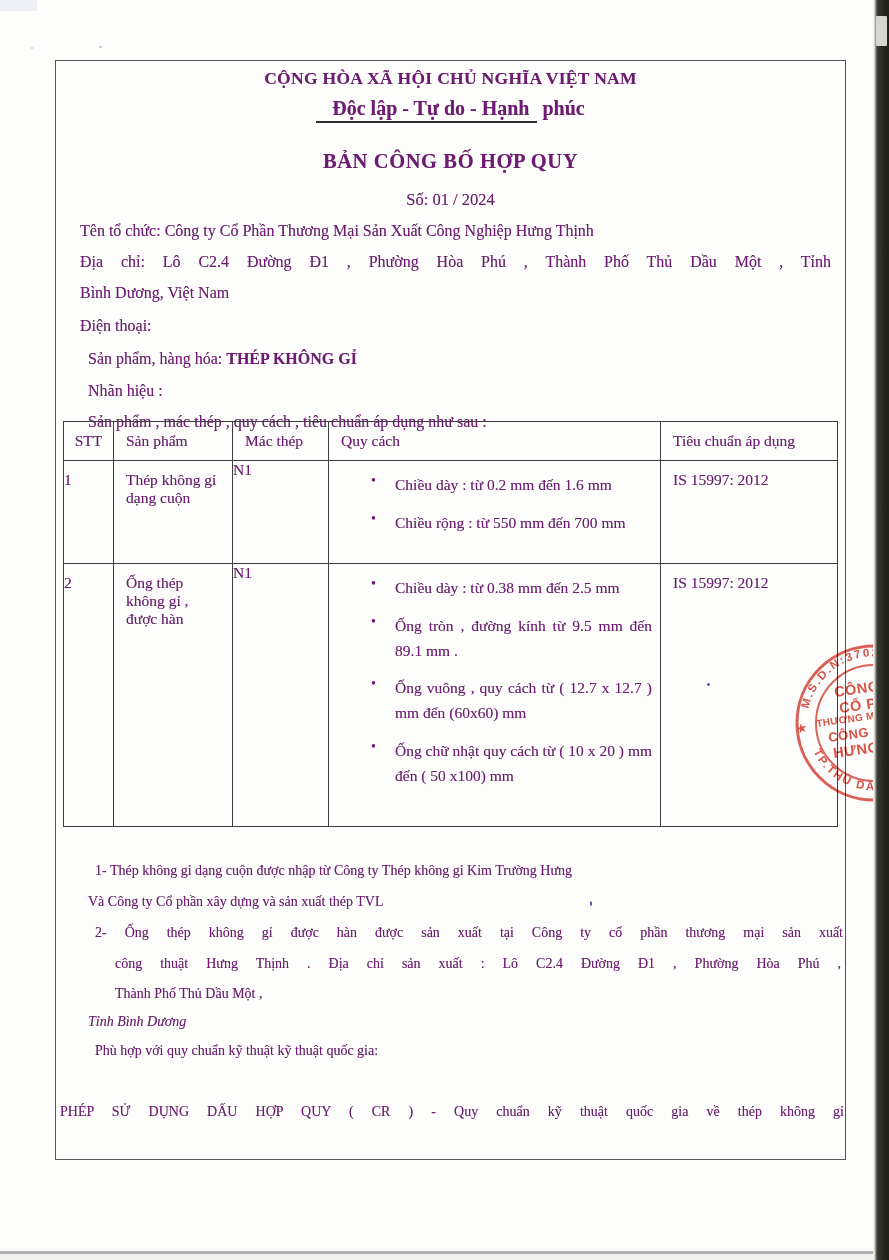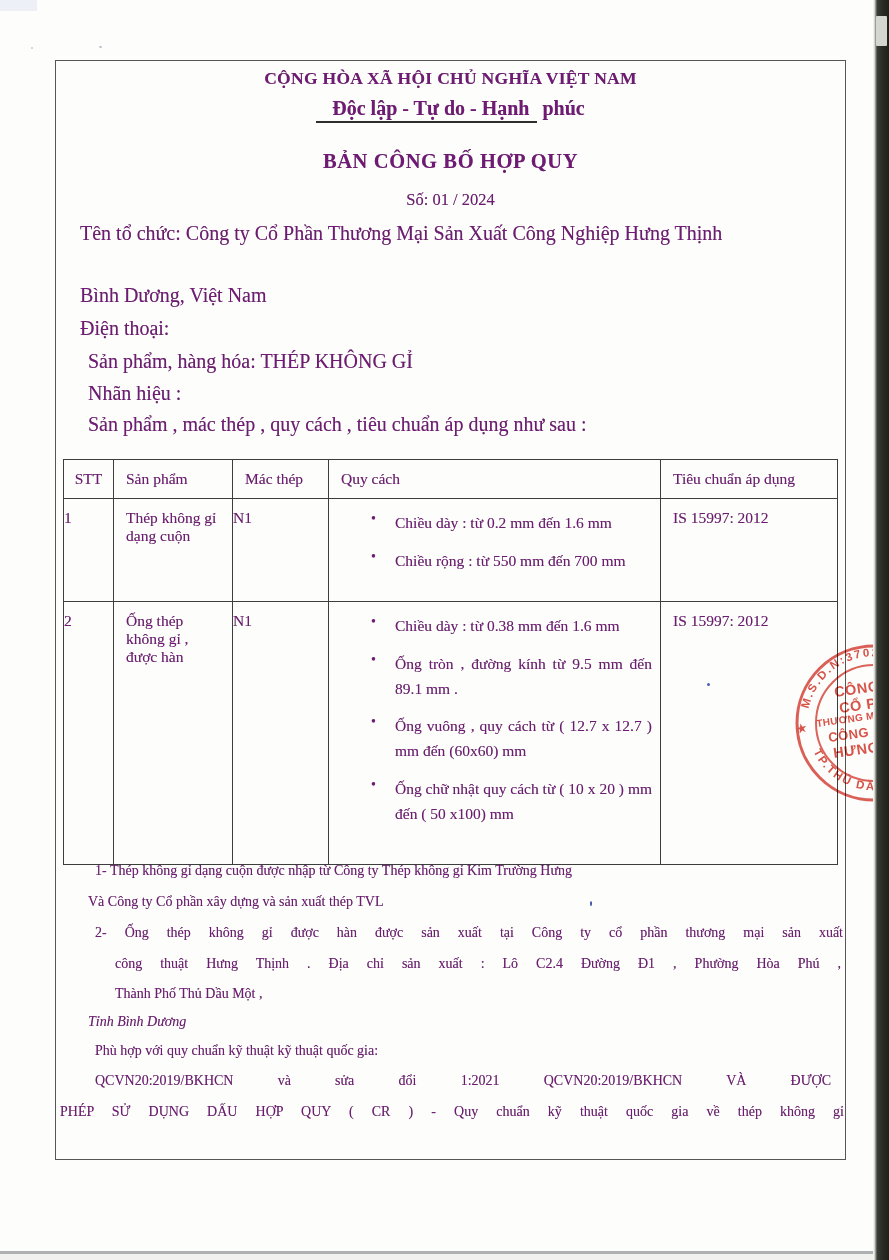--- a/index.html
+++ b/index.html
@@ -11,40 +11,40 @@
     color:#701a75;
   }
   .abs { position:absolute; }
   .t { line-height:1.28; text-shadow:0 0 .4px rgba(45,45,45,.45); }
   .center-band { left:55px; width:791px; text-align:center; }
   .nat-title   { top:67px;  font-size:17.5px; font-weight:bold; letter-spacing:.3px; }
   .motto       { top:96px;  font-size:20px;   font-weight:bold; }
   .motto .u    { border-bottom:2px solid #2e2e2e; padding:0 8px 2px 16px; }
   .doc-title   { top:148px; font-size:20.5px; font-weight:bold; letter-spacing:.6px; }
   .doc-num     { top:189px; font-size:16.5px; }
-  .body-line   { font-size:20px; }
+  .body-line   { font-size:16px; }
   .jline       { text-align:justify; text-align-last:justify; }
-  .bold        { font-weight:normal; }
+  .bold        { font-weight:bold; }
 
   
   table.spec {
-    position:absolute; left:63px; top:459px; width:774px; height:406px;
+    position:absolute; left:63px; top:421px; width:774px; height:406px;
     border-collapse:collapse; table-layout:fixed;
     font-size:15.5px;
   }
   table.spec td, table.spec th {
     border:1.6px solid #3d3d3d; vertical-align:top;
     font-weight:normal; text-align:left;
     text-shadow:0 0 .4px rgba(45,45,45,.45);
   }
   table.spec tr.hdr th { height:39px; vertical-align:middle; padding:2px 0 2px 12px; }
   table.spec tr.hdr th.c-stt { text-align:center; padding-left:0; }
   td.c-stt { text-align:center; padding-top:10px; }
   td.c-prod { padding:10px 12px 0 12px; text-align:justify; }
-  td.c-grade { text-align:center; padding-top:10px; }
+  td.c-grade { text-align:center; }
   td.c-spec { padding:12px 8px 0 0; }
   td.c-std { padding:10px 4px 16px 12px; }
   .spec-item { display:flex; margin:0 0 13px 42px; }
   .spec-item .mk { width:24px; flex:0 0 24px; font-size:14px; }
   .spec-item .tx { flex:1; text-align:justify; line-height:1.6; }
   tr.r1 { height:103px; }
 
   
   .n { font-size:14px; }
 
@@ -79,20 +79,21 @@
 
   <div class="corner-mark"></div>
   <div class="border-box"></div>
 
   <div class="abs t center-band nat-title">CỘNG HÒA XÃ HỘI CHỦ NGHĨA VIỆT NAM</div>
   <div class="abs t center-band motto"><span class="u">Độc lập - Tự do - Hạnh</span> <span>phúc</span></div>
   <div class="abs t center-band doc-title">BẢN CÔNG BỐ HỢP QUY</div>
   <div class="abs t center-band doc-num">Số: 01 / 2024</div>
 
   <div class="abs t body-line" style="left:80px; top:221px;">Tên tổ chức: Công ty Cổ Phần Thương Mại Sản Xuất Công Nghiệp Hưng Thịnh</div>
+  <div class="abs t body-line jline" style="left:80px; top:252px; width:751px;">Địa chỉ: Lô C2.4 Đường Đ1 , Phường Hòa Phú , Thành Phố Thủ Dầu Một , Tỉnh</div>
   <div class="abs t body-line" style="left:80px; top:283px;">Bình Dương, Việt Nam</div>
   <div class="abs t body-line" style="left:80px; top:316px;">Điện thoại:</div>
   <div class="abs t body-line" style="left:88px; top:349px;"><span>Sản phẩm, hàng hóa: </span><span class="bold">THÉP KHÔNG GỈ</span></div>
   <div class="abs t body-line" style="left:88px; top:381px;">Nhãn hiệu :</div>
   <div class="abs t body-line" style="left:88px; top:412px;">Sản phẩm , mác thép , quy cách , tiêu chuẩn áp dụng như sau :</div>
 
   <table class="spec">
     <colgroup>
       <col style="width:50px">
         <col style="width:119px">
@@ -124,21 +125,21 @@
       </td>
       <td class="c-std">IS 15997: 2012</td>
     </tr>
     <tr>
       <td class="c-stt">2</td>
       <td class="c-prod">Ống thép không gỉ , được hàn</td>
       <td class="c-grade">N1</td>
       <td class="c-spec">
         <div class="spec-item">
               <span class="mk">•</span>
-              <span class="tx">Chiều dày : từ 0.38 mm đến 1.6 mm</span>
+              <span class="tx">Chiều dày : từ 0.38 mm đến 2.5 mm</span>
             </div>
         <div class="spec-item">
               <span class="mk">•</span>
               <span class="tx">Ống tròn , đường kính từ 9.5 mm đến 89.1 mm .</span>
             </div>
         <div class="spec-item">
               <span class="mk">•</span>
               <span class="tx">Ống vuông , quy cách từ ( 12.7 x 12.7 ) mm đến (60x60) mm</span>
             </div>
         <div class="spec-item">
@@ -151,21 +152,20 @@
   </tbody>
     </table>
 
   <div class="abs t n" style="left:95px; top:862px;">1- Thép không gỉ dạng cuộn được nhập từ Công ty Thép không gỉ Kim Trường Hưng</div>
   <div class="abs t n" style="left:88px; top:893px;">Và Công ty Cổ phần xây dựng và sản xuất thép TVL</div>
   <div class="abs t n jline" style="left:95px; top:924px; width:748px;">2- Ống thép không gỉ được hàn được sản xuất tại Công ty cổ phần thương mại sản xuất</div>
   <div class="abs t n jline" style="left:115px; top:955px; width:726px;">công thuật Hưng Thịnh . Địa chỉ sản xuất : Lô C2.4 Đường Đ1 , Phường Hòa Phú ,</div>
   <div class="abs t n" style="left:115px; top:985px;">Thành Phố Thủ Dầu Một ,</div>
   <div class="abs t n" style="left:88px; top:1013px;font-style:italic;">Tỉnh Bình Dương</div>
   <div class="abs t n" style="left:95px; top:1042px;">Phù hợp với quy chuẩn kỹ thuật kỹ thuật quốc gia:</div>
-  <div class="abs t n jline" style="left:95px; top:1072px; width:736px;">QCVN20:2019/BKHCN và sửa đổi 1:2021 QCVN20:2019/BKHCN VÀ ĐƯỢC</div>
   <div class="abs t n jline" style="left:60px; top:1103px; width:784px;">PHÉP SỬ DỤNG DẤU HỢP QUY ( CR ) -  Quy chuẩn kỹ thuật quốc gia về thép không gỉ</div>
 
   <svg class="stamp" width="200" height="200" viewBox="770 630 200 200">
     <circle cx="874" cy="723" r="77" fill="none" stroke="#d9544a" stroke-width="3" opacity="0.92"></circle>
     <circle cx="874" cy="723" r="58" fill="none" stroke="#d9544a" stroke-width="2" opacity="0.9"></circle>
     <defs>
       <path id="arcTop" d="M 808 711 A 67 67 0 0 1 925 680"></path>
       <path id="arcBottom" d="M 811 746 A 67 67 0 0 0 937 746"></path>
     </defs>
     <text font-size="11.5" letter-spacing="2" fill="#d9544a"><textPath href="#arcTop" startOffset="2">M.S.D.N:3702266</textPath></text>

